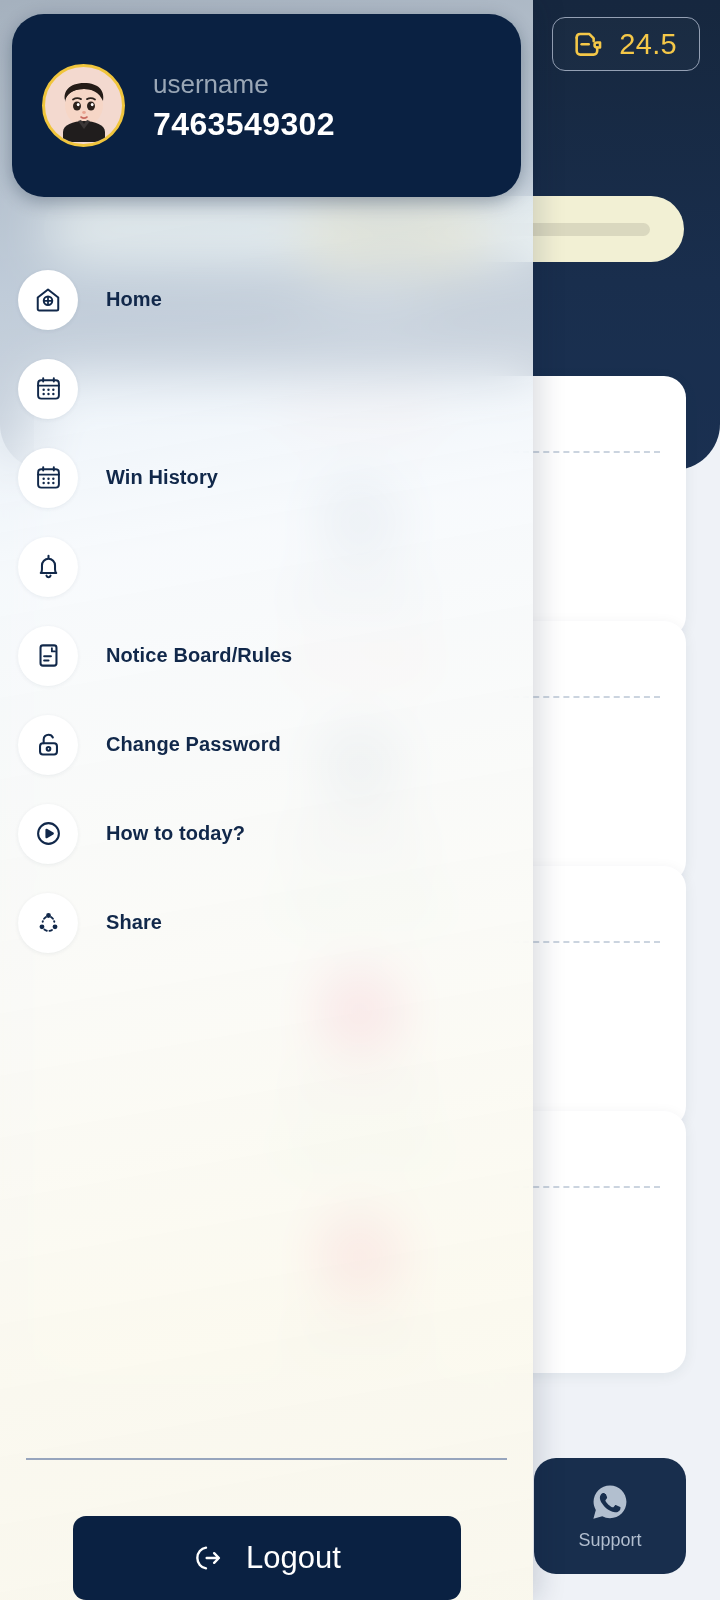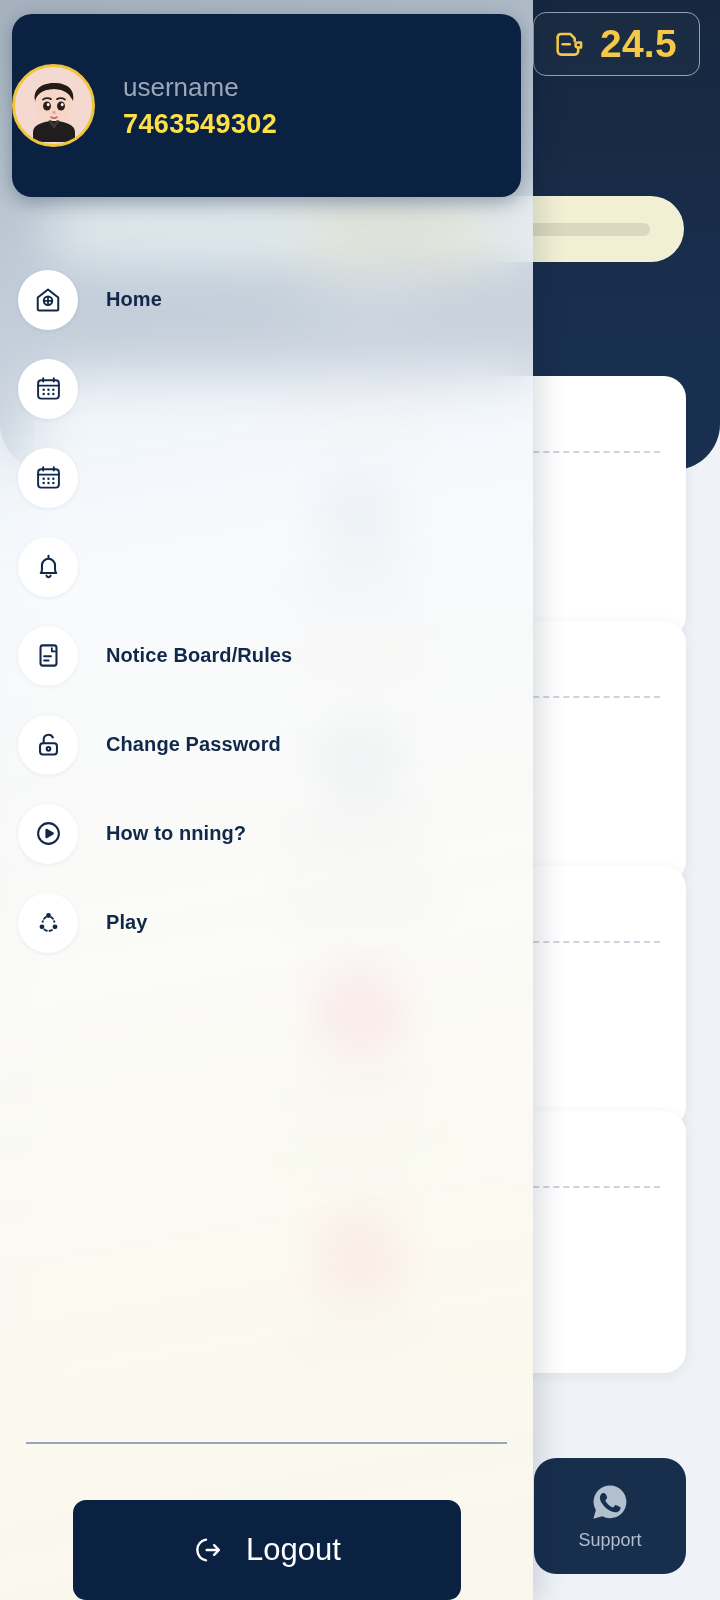--- a/index.html
+++ b/index.html
@@ -26,21 +26,21 @@
     display:flex; align-items:center; justify-content:flex-end;
     padding:0 20px;
   }
   .wallet-chip {
     display:flex; align-items:center; gap:14px;
     border:1.5px solid #8e9bb0; border-radius:13px;
     padding:9px 22px 9px 18px;
     background:rgba(255,255,255,0.02);
   }
   .wallet-chip .wi { width:34px; height:34px; }
-  .wallet-amt { color:#f5c53d; font-size:39px; font-weight:700; letter-spacing:.3px; }
+  .wallet-amt { color:#f5c53d; font-size:29px; font-weight:400; letter-spacing:.3px; }
 
   #bg-title {
     position:absolute; left:36px; top:98px;
     color:#f5c53d; font-size:37px; font-weight:700;
   }
   #bg-pillrow {
     position:absolute; left:44px; top:196px; width:640px;
     display:flex; gap:42px;
   }
   .bg-pill {
@@ -117,55 +117,55 @@
       rgba(251,249,238,0.90) 80%,
       rgba(250,248,236,0.92) 100%);
     backdrop-filter:blur(26px);
     -webkit-backdrop-filter:blur(26px);
     box-shadow:6px 0 26px rgba(10,25,50,.16);
     display:flex; flex-direction:column;
   }
 
   #profile-card {
     margin:14px 12px 0 12px;
-    background:#0a2142; border-radius:20px;
+    background:#0a2142; border-radius:32px;
     height:183px; display:flex; align-items:center;
-    gap:28px;
+    padding-left:30px; gap:28px;
     box-shadow:0 5px 18px rgba(8,22,46,.30);
   }
   #avatar {
     width:83px; height:83px; border-radius:50%;
     border:3.5px solid #f0c53c; overflow:hidden; flex:none;
     background:#f3d9cf; position:relative;
   }
   .av-face{
     position:absolute; left:50%; top:52%; transform:translate(-50%,-50%);
     width:70px; height:70px;
   }
   .pinfo { display:flex; flex-direction:column; gap:6px; }
   .pname { color:#9aa7b6; font-size:26px; }
-  .pphone { color:#fde047; font-size:27px; font-weight:600; letter-spacing:.4px; }
+  .pphone { color:#ffffff; font-size:32px; font-weight:600; letter-spacing:.4px; }
 
   #menu { margin-top:58px; flex:1; }
   .mitem {
     display:flex; align-items:center; gap:28px;
     padding:0 0 0 18px; height:89px;
   }
   .mic {
     width:60px; height:60px; border-radius:50%;
     background:#ffffff; flex:none;
     display:flex; align-items:center; justify-content:center;
     box-shadow:0 1px 4px rgba(20,40,70,.07);
   }
   .mlabel { color:#11284a; font-size:20px; font-weight:600; letter-spacing:.1px; }
 
   #divider { height:2px; background:#97a5bd; margin:44px 26px 0 26px; }
 
   #logout-btn {
-    margin:56px auto 0; width:388px; height:100px;
+    margin:56px auto 0; width:388px; height:84px;
     background:#0a2142; border-radius:13px;
     display:flex; align-items:center; justify-content:center; gap:22px;
     cursor:pointer; border:none;
   }
   #logout-btn .llabel { color:#ffffff; font-size:31px; }
 
   svg { display:block; }
 </style>
 </head>
 <body>
@@ -329,20 +329,21 @@
           <g fill="#11284a" stroke="none">
               <circle cx="8" cy="13" r="1"></circle>
               <circle cx="12" cy="13" r="1"></circle>
               <circle cx="16" cy="13" r="1"></circle>
               <circle cx="8" cy="16.6" r="1"></circle>
               <circle cx="12" cy="16.6" r="1"></circle>
               <circle cx="16" cy="16.6" r="1"></circle>
             </g>
         </svg>
       </span>
+      <span class="mlabel">Win History</span>
     </div>
 
     <div class="mitem">
       <span class="mic">
         <svg viewBox="0 0 24 24" width="29" height="29" fill="none" stroke="#11284a" stroke-width="1.7" stroke-linecap="round" stroke-linejoin="round">
           <path d="M12 3.2 L12 5"></path>
           <path d="M5.6 17.4 C5.6 17.4 6.6 16.4 6.6 14.2 L6.6 11.2 C6.6 8.1 9 5.6 12 5.6 C15 5.6 17.4 8.1 17.4 11.2 L17.4 14.2 C17.4 16.4 18.4 17.4 18.4 17.4 Z"></path>
           <path d="M10.3 19.6 C10.6 20.4 11.2 20.9 12 20.9 C12.8 20.9 13.4 20.4 13.7 19.6"></path>
         </svg>
       </span>
@@ -371,35 +372,35 @@
       <span class="mlabel">Change Password</span>
     </div>
 
     <div class="mitem">
       <span class="mic">
         <svg viewBox="0 0 24 24" width="29" height="29" fill="none" stroke="#11284a" stroke-width="1.7" stroke-linejoin="round">
           <circle cx="12" cy="12" r="8.6"></circle>
           <path d="M10.3 8.9 L15.6 12 L10.3 15.1 Z" fill="#11284a"></path>
         </svg>
       </span>
-      <span class="mlabel">How to nning?</span>
+      <span class="mlabel">How to today?</span>
     </div>
 
     <div class="mitem">
       <span class="mic">
         <svg viewBox="0 0 24 24" width="29" height="29" fill="none" stroke="#11284a" stroke-width="1.6" stroke-linecap="round">
           <circle cx="12" cy="6.2" r="2" fill="#11284a" stroke="none"></circle>
           <circle cx="6.6" cy="15.6" r="2" fill="#11284a" stroke="none"></circle>
           <circle cx="17.4" cy="15.6" r="2" fill="#11284a" stroke="none"></circle>
           <path d="M8.6 17.8 C9.6 18.6 10.8 19 12 19 C13.2 19 14.4 18.6 15.4 17.8" stroke-dasharray="2.2 2.2"></path>
           <path d="M9.9 7.4 C8.6 8.3 7.6 9.7 7.2 11.4" stroke-dasharray="2.2 2.2"></path>
           <path d="M14.1 7.4 C15.4 8.3 16.4 9.7 16.8 11.4" stroke-dasharray="2.2 2.2"></path>
         </svg>
       </span>
-      <span class="mlabel">Play</span>
+      <span class="mlabel">Share</span>
     </div>
   </div>
 
   <div id="divider"></div>
 
   <button id="logout-btn">
     <span>
       <svg viewBox="0 0 24 24" width="32" height="32" fill="none" stroke="#ffffff" stroke-width="1.8" stroke-linecap="round" stroke-linejoin="round">
         <path d="M10.5 4.2 C6.8 4.8 4 8 4 12 C4 16 6.8 19.2 10.5 19.8"></path>
         <path d="M11 12 L20 12 M16.6 8.4 L20.2 12 L16.6 15.6"></path>

